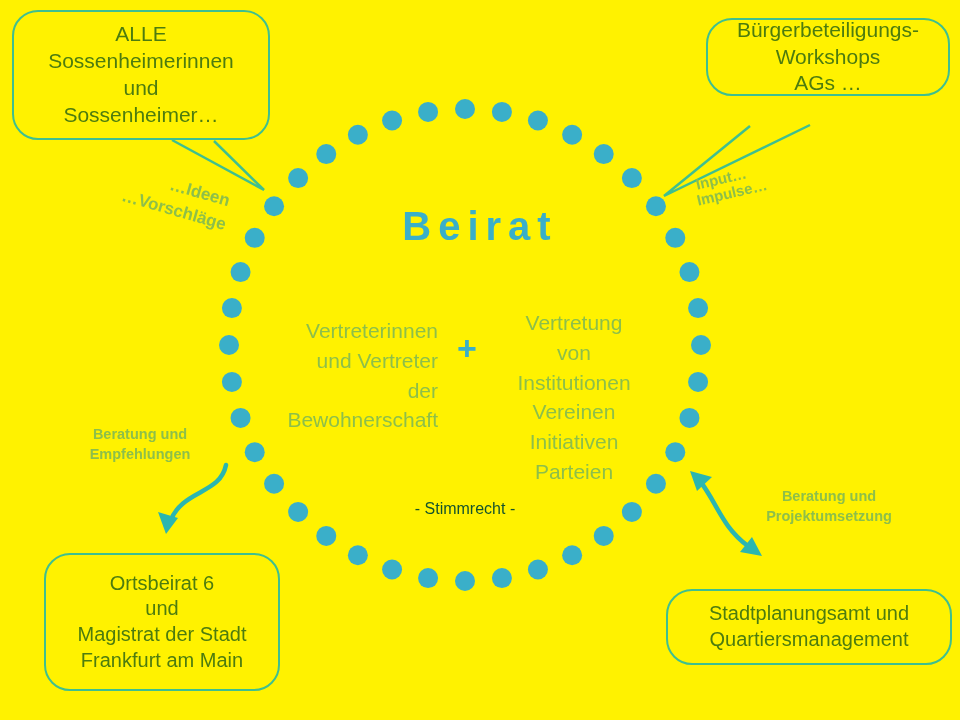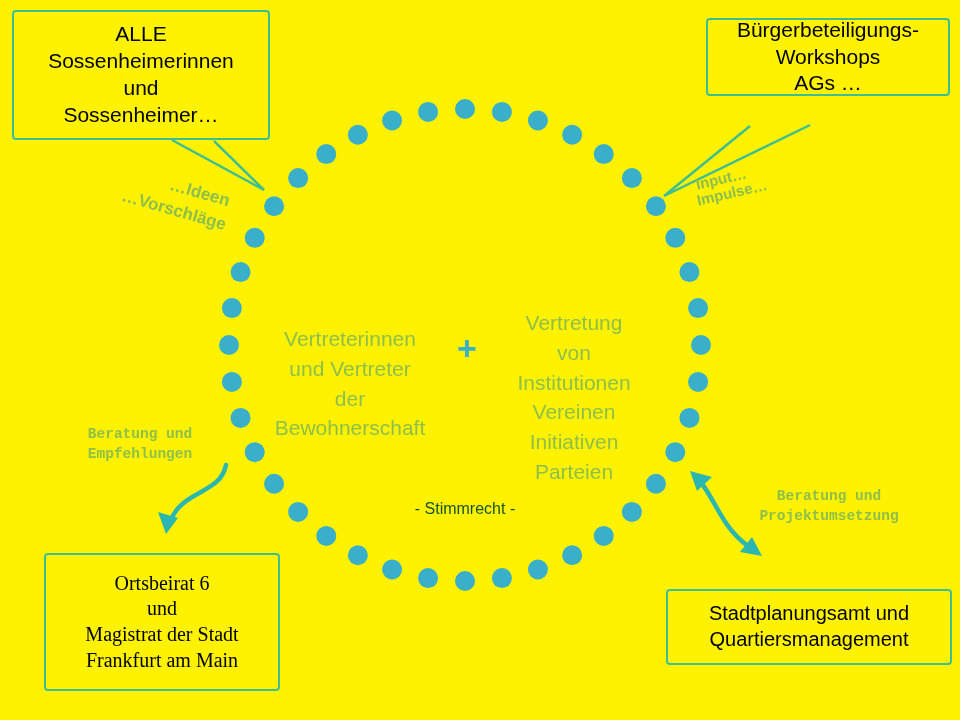--- a/index.html
+++ b/index.html
@@ -24,23 +24,23 @@
     left: 0;
     top: 0;
     width: 960px;
     height: 720px;
     pointer-events: none;
   }
   .bubble {
     position: absolute;
     box-sizing: border-box;
     border: 2.5px solid #3FBF8F;
-    border-radius: 4px;
+    border-radius: 26px;
     background: transparent;
-    color: #000000;
+    color: #4d7c0f;
     text-align: center;
     line-height: 1.28;
     display: flex;
     align-items: center;
     justify-content: center;
   }
   .bubble .btext {
     display: block;
     width: 100%;
     white-space: pre-line;
@@ -51,21 +51,20 @@
     font-size: 21px;
   }
   #bubble-workshops {
     left: 706px; top: 18px; width: 244px; height: 78px;
     font-size: 21px;
   }
   
   #box-ortsbeirat {
     left: 44px;  top: 553px; width: 236px; height: 138px;
     font-size: 20px;
-    font-family: Liberation Serif, serif;
   }
   #box-stadtplanung {
     left: 638px; top: 589px; width: 286px; height: 76px;
     font-size: 20px;
     margin-left: 28px;
   }
 
   .center-title {
     position: absolute;
     left: 0; top: 204px;
@@ -77,21 +76,21 @@
     color: #3AAFC9;
   }
   .col-text {
     position: absolute;
     text-align: center;
     color: #8DBF4A;
     font-size: 21px;
     line-height: 1.42;
     white-space: pre-line;
   }
-  #col-left  { left: 262px; top: 324px; width: 176px; }
+  #col-left  { left: 262px; top: 316px; width: 176px; text-align: right; }
   #col-right { left: 490px; top: 308px; width: 168px; }
   .plus-sign {
     position: absolute;
     left: 449px; top: 330px;
     width: 36px; height: 36px;
     color: #3AAFC9;
     font-size: 34px;
     font-weight: bold;
     line-height: 36px;
     text-align: center;
@@ -118,21 +117,20 @@
   #lbl-impulse    { left: 695px; top: 192px; transform: rotate(-13deg); font-size: 15px; }
 
   .side-label {
     position: absolute;
     text-align: center;
     color: #8DBF4A;
     font-weight: bold;
     font-size: 14.5px;
     line-height: 1.35;
     white-space: pre-line;
-    font-family: Liberation Mono, monospace;
   }
   #lbl-beratung-empfehlungen { left: 70px;  top: 425px; width: 140px; }
   #lbl-beratung-projekt      { left: 744px; top: 487px; width: 170px; }
 </style>
 </head>
 <body>
 
 <div id="stage">
 
   <svg class="svg-layer" viewBox="0 0 960 720">
@@ -213,20 +211,21 @@
 und
 Magistrat der Stadt
 Frankfurt am Main</span>
   </div>
 
   <div class="bubble" id="box-stadtplanung">
     <span class="btext">Stadtplanungsamt und
 Quartiersmanagement</span>
   </div>
 
+  <div class="center-title">Beirat</div>
 
   <div class="col-text" id="col-left">Vertreterinnen
 und Vertreter
 der
 Bewohnerschaft</div>
 
   <div class="plus-sign">+</div>
 
   <div class="col-text" id="col-right">Vertretung
 von

